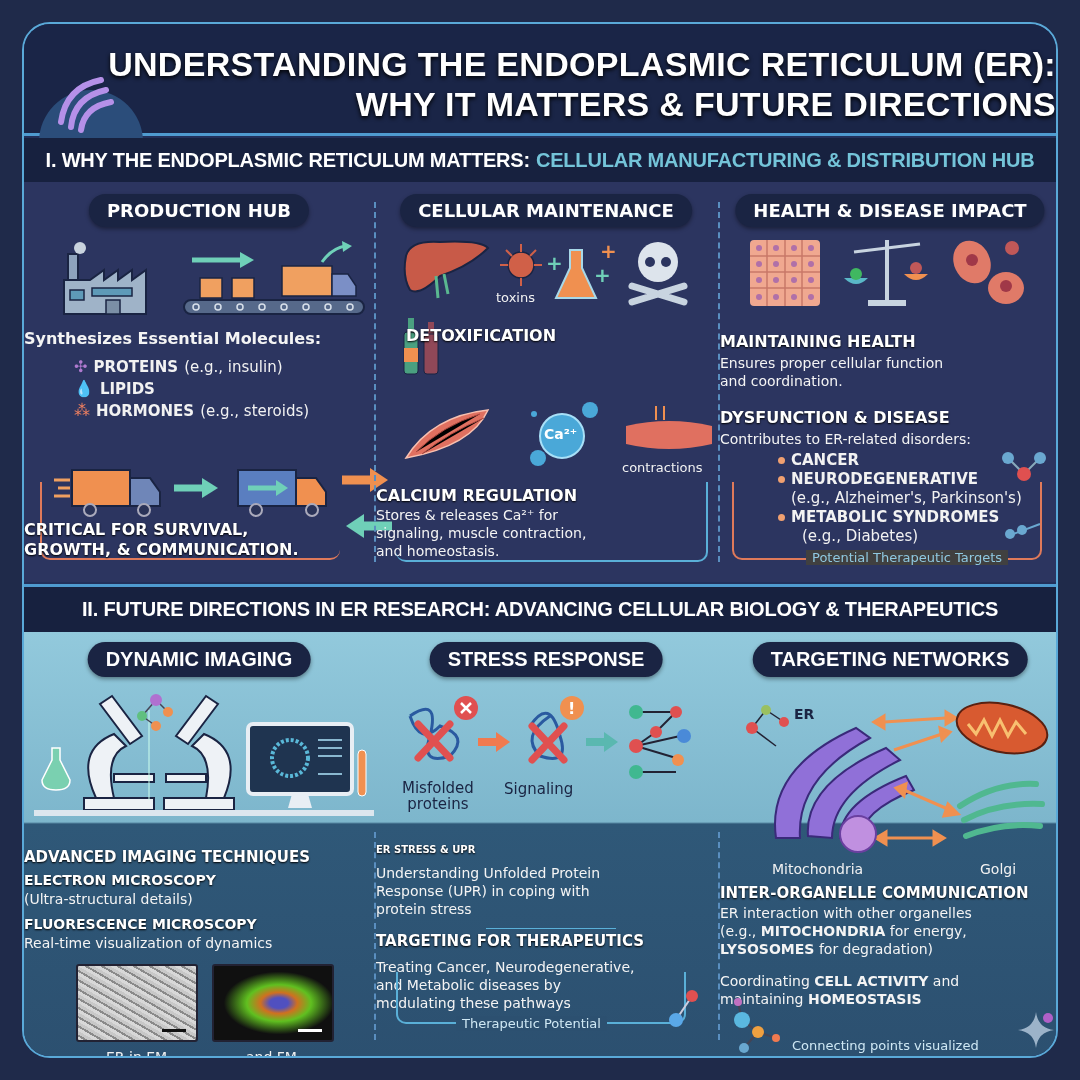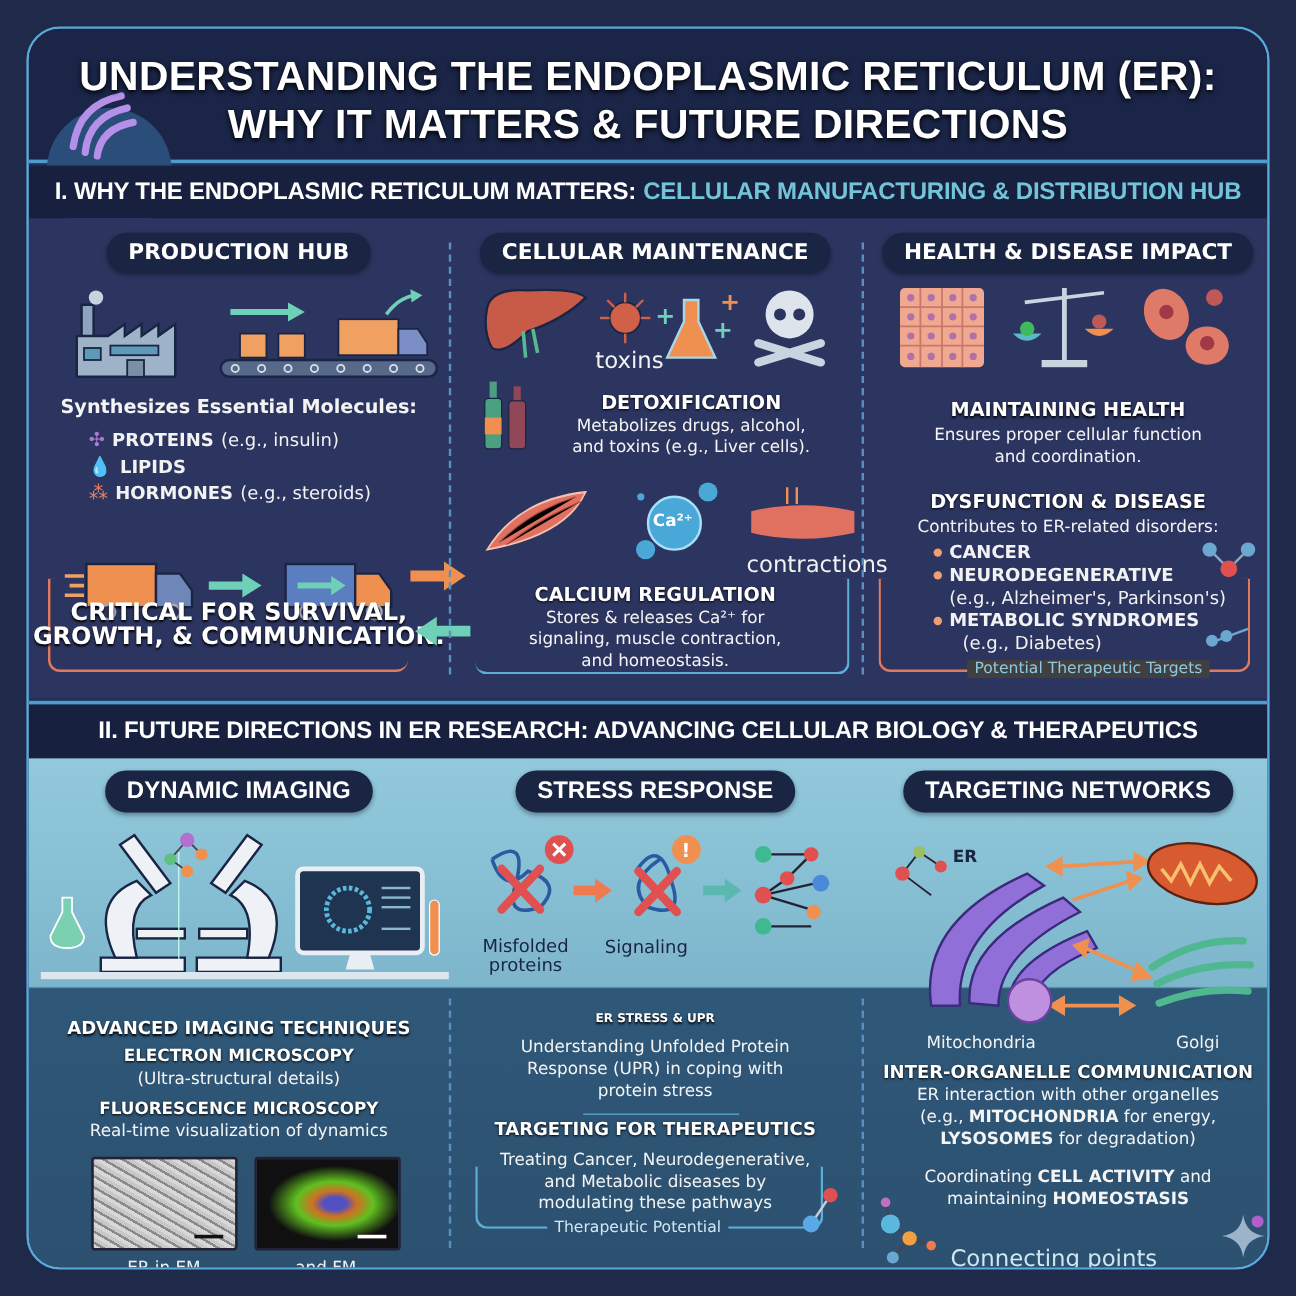--- a/index.html
+++ b/index.html
@@ -1,34 +1,34 @@
 <!DOCTYPE html>
 <html><head>
 <meta charset="utf-8">
 <style>
 *{box-sizing:border-box;margin:0;padding:0}
 html,body{width:1080px;height:1080px;overflow:hidden;background:#1f2a4a;font-family:"DejaVu Sans","Liberation Sans",sans-serif;color:#f2f2f2}
 .frame{position:absolute;left:22px;top:22px;width:1036px;height:1036px;border:2px solid #5aa9d8;border-radius:28px;background:#23305a;overflow:hidden}
 .header{position:absolute;left:0;top:0;width:100%;height:112px;background:#1a2547;border-bottom:3px solid #4f9bd0}
-.title{position:absolute;left:0;top:20px;width:100%;text-align:center;font-family:"Liberation Sans",sans-serif;font-weight:bold;font-size:34px;line-height:40px;color:#fff;text-shadow:0 2px 4px #000;letter-spacing:0.3px}
+.title{position:absolute;left:0;top:20px;width:100%;text-align:right;font-family:"Liberation Sans",sans-serif;font-weight:bold;font-size:34px;line-height:40px;color:#fff;text-shadow:0 2px 4px #000;letter-spacing:0.3px}
 .er-logo{position:absolute;left:20px;top:62px;width:90px;height:60px}
 .sec-bar{position:absolute;left:0;width:100%;height:44px;background:#17213f;display:flex;align-items:center;justify-content:center;font-family:"Liberation Sans",sans-serif;font-weight:bold;font-size:20px;color:#fff;letter-spacing:-0.2px;white-space:nowrap}
 .sec-bar .accent{color:#74c4d9;margin-left:6px}
 .sec1{top:114px}
 .top-panel{position:absolute;left:0;top:158px;width:100%;height:400px;background:#2c3560}
 .sec2{top:560px;border-top:3px solid #4f9bd0;height:48px}
 .bot-panel{position:absolute;left:0;top:608px;width:100%;height:428px;background:linear-gradient(#92c9dc 0,#7db6cc 190px,#2f5878 192px,#2c5070 100%)}
 .col{position:absolute;top:0;height:100%}
 .pill{position:absolute;left:50%;transform:translateX(-50%);background:#1a2443;color:#fff;font-weight:bold;font-size:18px;padding:6px 18px;border-radius:22px;white-space:nowrap;box-shadow:0 2px 4px rgba(0,0,0,.4)}
 .pill.b{font-family:"Liberation Sans",sans-serif;font-size:20px}
 .divider{position:absolute;top:20px;bottom:20px;width:0;border-left:2px dashed #5a8fc0}
-.txt{position:absolute;left:0;width:100%;text-align:center;color:#f4f4f4}
+.txt{position:absolute;left:0;width:100%;color:#f4f4f4}
 .h{font-weight:bold;font-size:16px;color:#fff;text-shadow:0 1px 2px #000}
 .p{font-size:14px;line-height:18px}
-.small{font-size:19px}
+.small{font-size:13px}
 .list{position:absolute;font-size:15px}
 .list div{margin:3px 0;display:flex;align-items:center;gap:6px}
 .list b{font-weight:bold}
 .bullet{width:7px;height:7px;border-radius:50%;background:#f0a070;display:inline-block}
 .em-img{position:absolute;width:122px;height:78px;border:2px solid #223;border-radius:3px}
 .em{background:repeating-linear-gradient(30deg,#d8d8d8 0 3px,#8a8a8a 3px 5px,#c8c8c8 5px 8px)}
 .fm{background:radial-gradient(ellipse at 55% 50%,#5050c0 0 10%,#d07020 20%,#60c020 35%,#101010 60%)}
 .scalebar{position:absolute;right:10px;bottom:8px;width:24px;height:3px}
 .bracket{position:absolute;border:2px solid;border-top:none;border-radius:0 0 10px 10px}
 .caption{position:absolute;font-size:13px;color:#8fc8e0;background:#404040;padding:0 6px}
@@ -127,21 +127,21 @@
           <path d="M148 14 L164 24 L148 34 Z" fill="#6fd0b8"></path>
         <rect x="184" y="6" width="58" height="36" fill="#5a7ec0" stroke="#1a2443" stroke-width="2"></rect>
         <path d="M194 24 L224 24" stroke="#6fd0b8" stroke-width="5"></path>
           <path d="M222 16 L234 24 L222 32 Z" fill="#6fd0b8"></path>
         <path d="M242 14 L262 14 L272 28 L272 42 L242 42 Z" fill="#f09050" stroke="#1a2443" stroke-width="2"></path>
         <circle cx="202" cy="46" r="6" fill="#2a3358" stroke="#aab" stroke-width="2"></circle>
           <circle cx="258" cy="46" r="6" fill="#2a3358" stroke="#aab" stroke-width="2"></circle>
       </svg>
 
       <div class="bracket" style="left:16px;top:300px;width:300px;height:78px;border-color:#e07a5a;border-right:none"></div>
-      <div class="txt h" style="top:318px;font-size:20px;line-height:20px">
+      <div class="txt h" style="top:338px;font-size:16px;line-height:20px">
         <div>CRITICAL FOR SURVIVAL,</div>
         <div>GROWTH, &amp; COMMUNICATION.</div>
       </div>
 
       <svg style="left:318px;top:284px" width="50" height="80" viewBox="0 0 50 80">
         <path d="M0 14 L30 14" stroke="#f09050" stroke-width="9"></path>
           <path d="M28 2 L46 14 L28 26 Z" fill="#f09050"></path>
         <path d="M50 60 L20 60" stroke="#6fd0b8" stroke-width="9"></path>
           <path d="M22 48 L4 60 L22 72 Z" fill="#6fd0b8"></path>
       </svg>
@@ -182,24 +182,20 @@
       </svg>
 
       <svg style="left:26px;top:136px" width="44" height="58" viewBox="0 0 44 58">
         <rect x="6" y="0" width="6" height="14" fill="#4aa080"></rect>
           <rect x="2" y="14" width="14" height="42" rx="3" fill="#4aa080" stroke="#1a2443"></rect>
         <rect x="2" y="30" width="14" height="14" fill="#f09050"></rect>
         <rect x="26" y="4" width="6" height="12" fill="#904858"></rect>
           <rect x="22" y="16" width="14" height="40" rx="3" fill="#904858" stroke="#1a2443"></rect>
       </svg>
       <div class="txt h" style="top:144px;left:30px">DETOXIFICATION</div>
-      <div class="txt p" style="top:164px;left:30px">
-        <div>Metabolizes drugs, alcohol,</div>
-        <div>and toxins (e.g., Liver cells).</div>
-      </div>
 
       <svg style="left:26px;top:224px" width="90" height="56" viewBox="0 0 90 56">
         <path d="M4 52 Q 30 10 86 4 Q 70 40 4 52 Z" fill="#e07060" stroke="#f8c0b0" stroke-width="1.5"></path>
         <g stroke="#b04840" stroke-width="1">
             <path d="M14 46 Q 40 20 78 8"></path>
             <path d="M20 48 Q 48 26 82 12"></path>
           </g>
       </svg>
       <svg style="left:150px;top:214px" width="80" height="74" viewBox="0 0 80 74">
         <circle cx="36" cy="40" r="22" fill="#4aa8d8" stroke="#a8e0f8" stroke-width="2"></circle>

